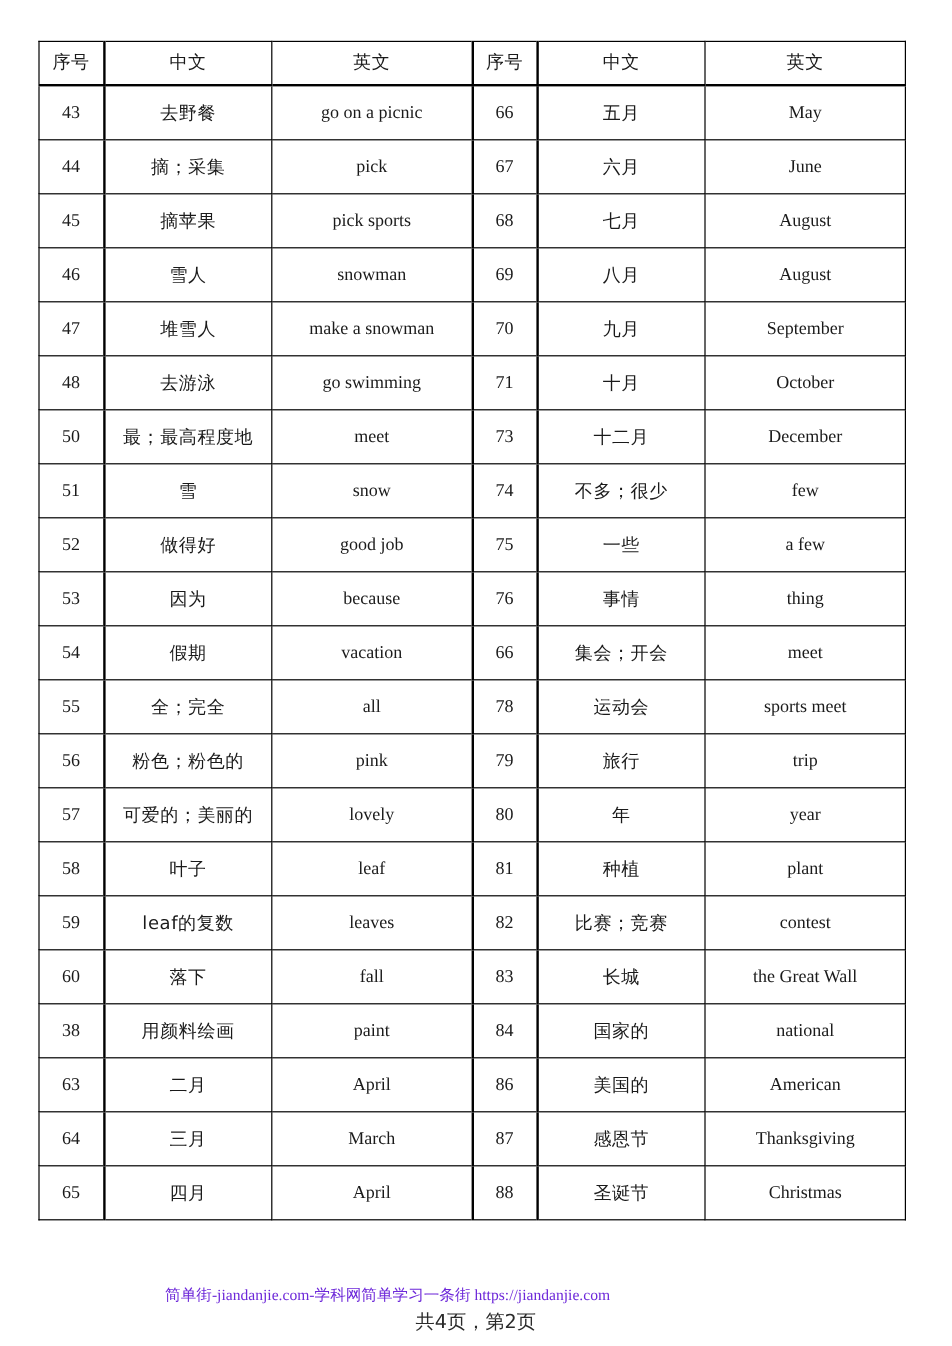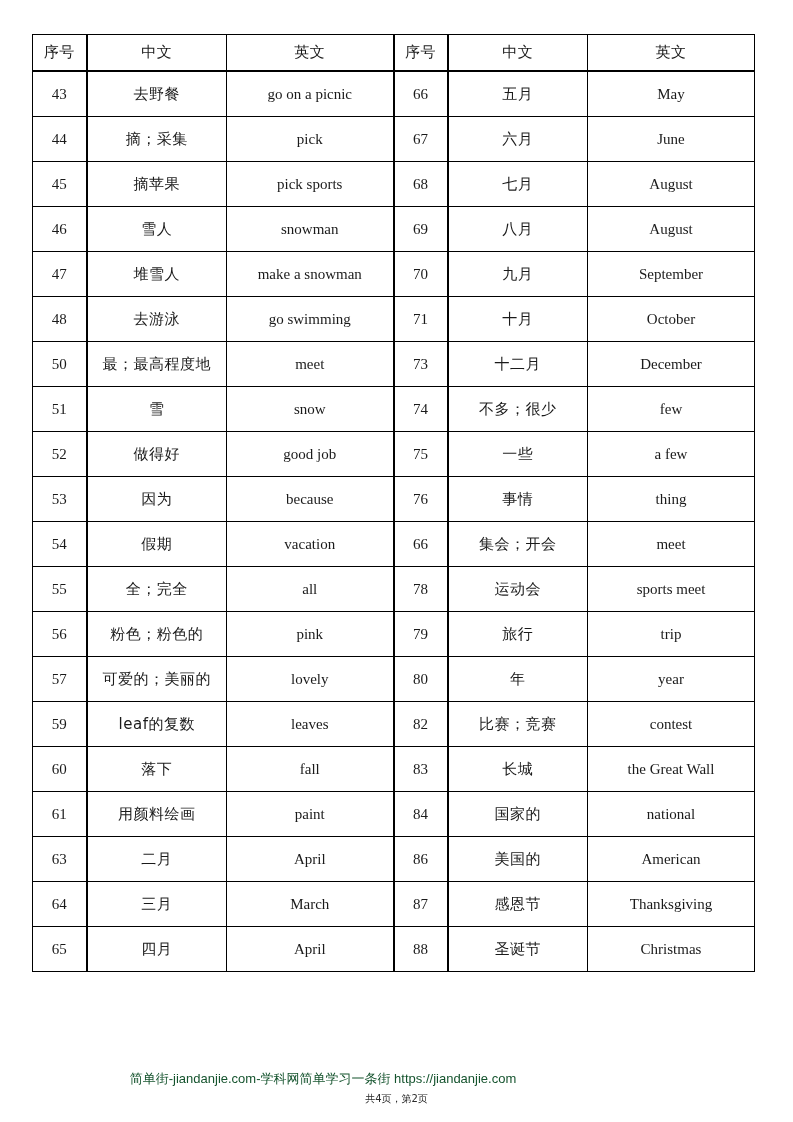--- a/index.html
+++ b/index.html
@@ -80,34 +80,34 @@
     font-family: "Liberation Serif", "DejaVu Serif", serif;
     font-size: 15px;
   }
 
   .watermark {
     position: absolute;
     left: 0;
     top: 1070px;
     width: 646px;
     text-align: center;
-    font-family: Liberation Sans, sans-serif;
+    font-family: Liberation Serif, serif;
     font-size: 13px;
-    color: #14532d;
+    color: #6d28d9;
     white-space: nowrap;
   }
 
   .page-footer {
     position: absolute;
     left: 0;
     top: 1092px;
     width: 793px;
     text-align: center;
     font-family: "DejaVu Sans", "Liberation Sans", sans-serif;
-    font-size: 10px;
+    font-size: 16px;
     color: #2b2b2b;
   }
 </style>
 </head>
 <body>
 
 <div class="page">
 
   <table class="vocab-table">
     <colgroup>
@@ -235,37 +235,45 @@
         </tr>
         <tr>
           <td class="en col-no">57</td>
           <td class="cn">可爱的；美丽的</td>
           <td class="en half-edge">lovely</td>
           <td class="en col-no">80</td>
           <td class="cn">年</td>
           <td class="en">year</td>
         </tr>
         <tr>
+          <td class="en col-no">58</td>
+          <td class="cn">叶子</td>
+          <td class="en half-edge">leaf</td>
+          <td class="en col-no">81</td>
+          <td class="cn">种植</td>
+          <td class="en">plant</td>
+        </tr>
+        <tr>
           <td class="en col-no">59</td>
           <td class="cn">leaf的复数</td>
           <td class="en half-edge">leaves</td>
           <td class="en col-no">82</td>
           <td class="cn">比赛；竞赛</td>
           <td class="en">contest</td>
         </tr>
         <tr>
           <td class="en col-no">60</td>
           <td class="cn">落下</td>
           <td class="en half-edge">fall</td>
           <td class="en col-no">83</td>
           <td class="cn">长城</td>
           <td class="en">the Great Wall</td>
         </tr>
         <tr>
-          <td class="en col-no">61</td>
+          <td class="en col-no">38</td>
           <td class="cn">用颜料绘画</td>
           <td class="en half-edge">paint</td>
           <td class="en col-no">84</td>
           <td class="cn">国家的</td>
           <td class="en">national</td>
         </tr>
         <tr>
           <td class="en col-no">63</td>
           <td class="cn">二月</td>
           <td class="en half-edge">April</td>

